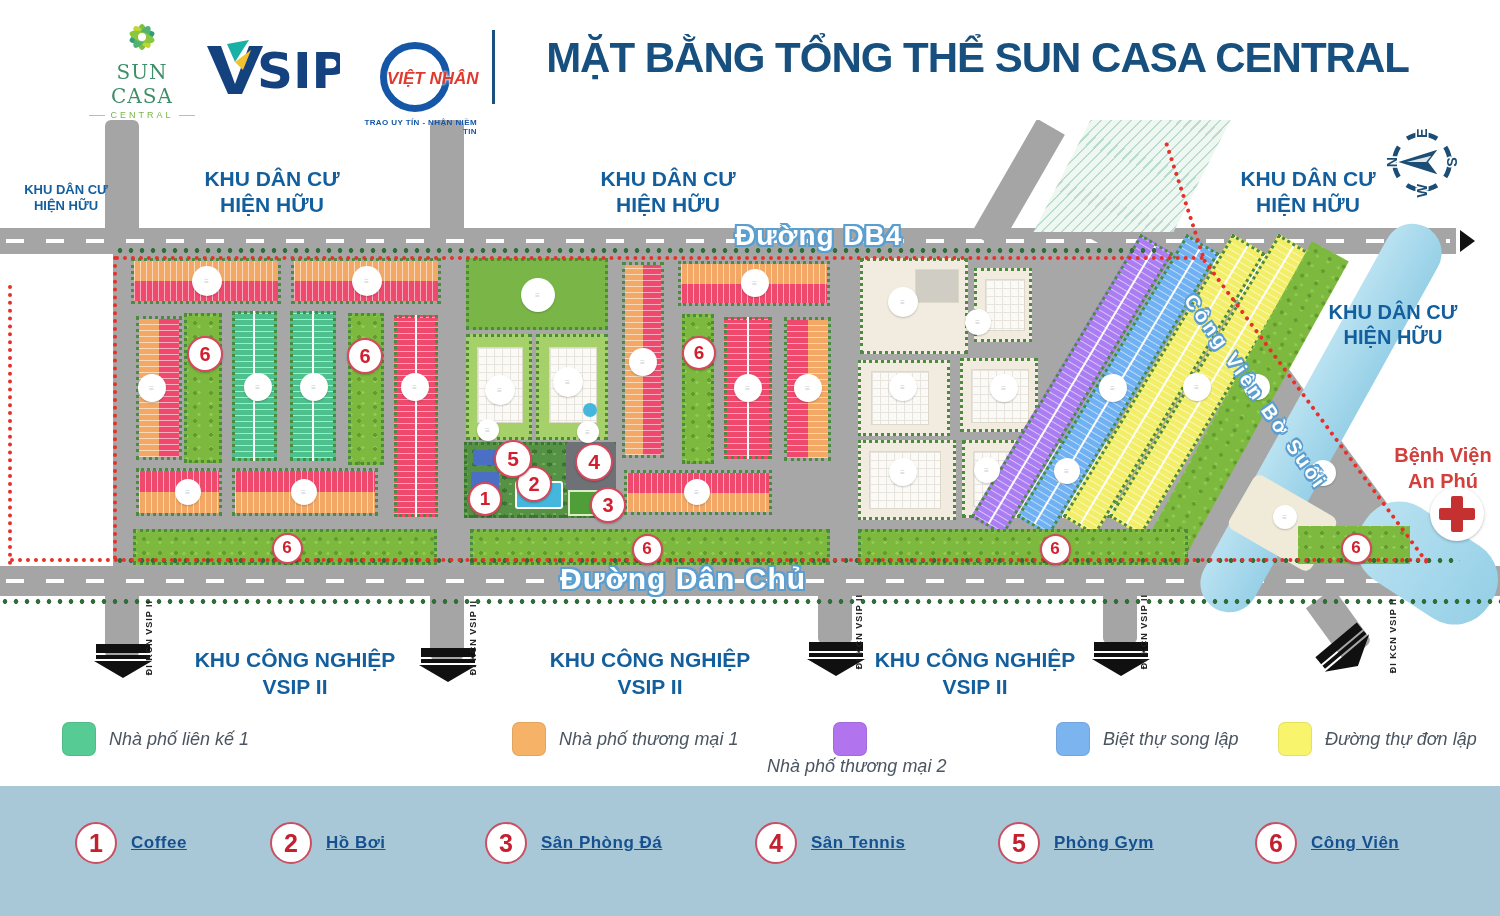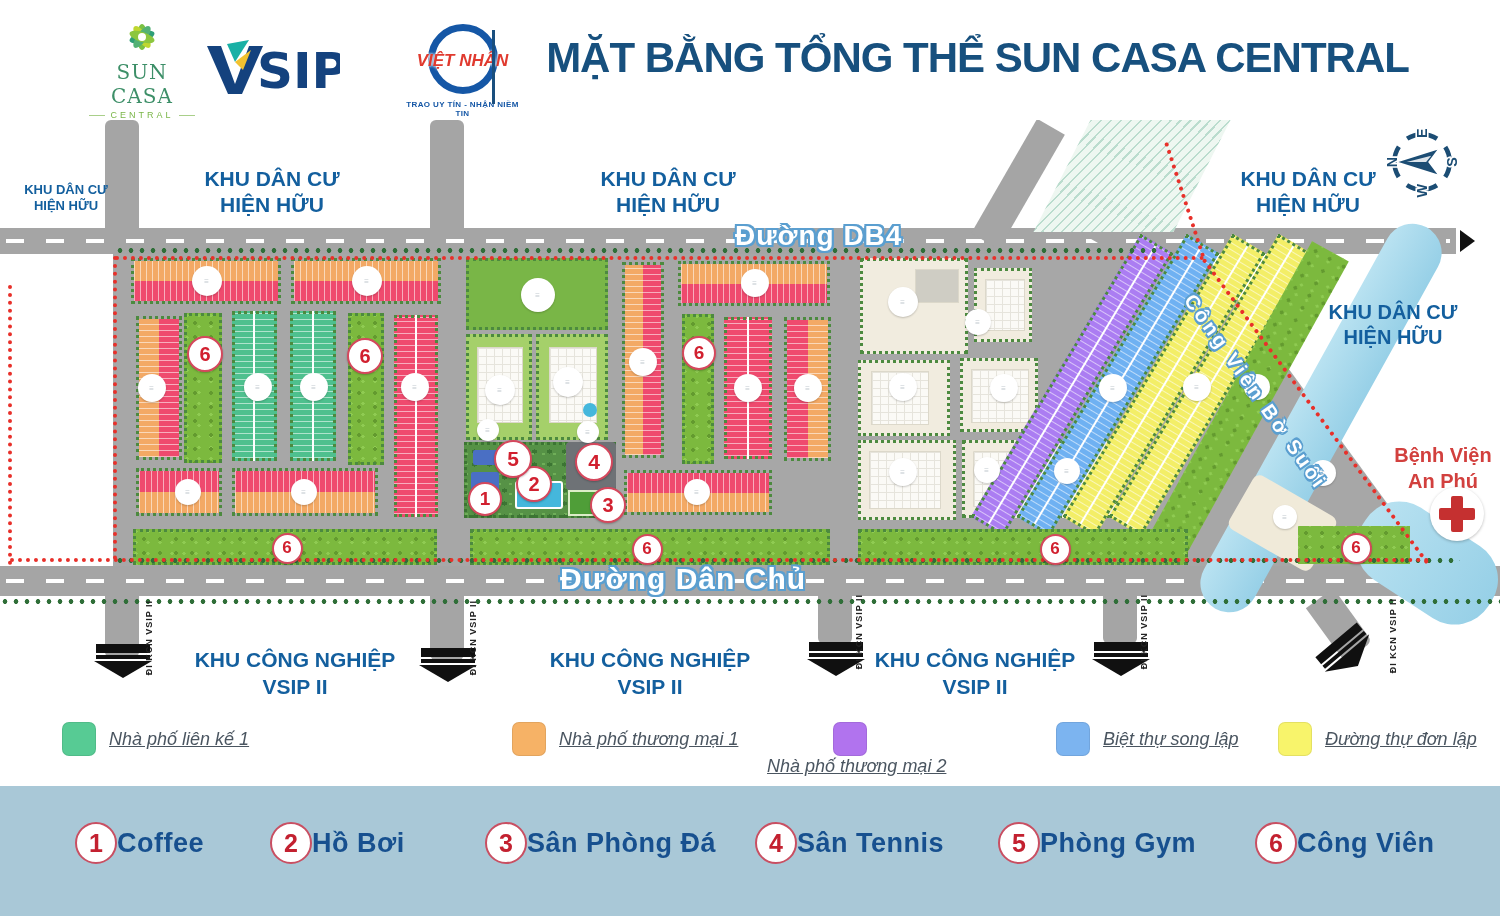--- a/index.html
+++ b/index.html
@@ -7,21 +7,21 @@
        font-family:"Liberation Sans","DejaVu Sans",sans-serif;overflow:hidden;}
   .abs{position:absolute;}
 
   
   #header{position:absolute;left:0;top:0;width:1500px;height:120px;background:#fff;z-index:20;}
   #logo-suncasa{position:absolute;left:82px;top:18px;width:120px;text-align:center;}
   .sc-name{font-family:"DejaVu Serif","Liberation Serif",serif;color:#3d8f68;font-size:20px;letter-spacing:1px;}
   .sc-sub{display:flex;align-items:center;justify-content:center;gap:5px;color:#7ab648;font-size:9px;letter-spacing:3px;margin-top:2px;}
   .sc-sub:before,.sc-sub:after{content:"";width:16px;height:1px;background:#a9cf8a;}
   #logo-vsip{position:absolute;left:205px;top:36px;}
-  #logo-vietnhan{position:absolute;left:352px;top:24px;width:125px;text-align:center;margin-left:48px;}
+  #logo-vietnhan{position:absolute;left:352px;top:42px;width:125px;text-align:right;}
   .vn-ring{position:relative;width:56px;height:56px;margin:0 auto;border:7px solid #1557a6;border-radius:50%;}
   .vn-name{position:absolute;left:-36px;top:20px;width:128px;color:#e03a2f;font-weight:bold;font-style:italic;
            font-size:17px;text-shadow:0 0 3px #fff,0 0 3px #fff;white-space:nowrap;}
   .vn-tagline{margin-top:6px;font-size:8px;font-weight:bold;color:#1557a6;letter-spacing:.4px;}
   #header-divider{position:absolute;left:492px;top:30px;width:3px;height:74px;background:#1a4f7e;}
   #page-title{position:absolute;left:515px;top:34px;width:925px;text-align:center;
               font-size:42px;font-weight:800;color:#17507e;letter-spacing:-1px;}
 
   
   .road{background:#a5a5a5;position:absolute;}
@@ -107,28 +107,28 @@
   
   .karrow{position:absolute;z-index:8;display:flex;flex-direction:column;align-items:center;}
   .karrow .b1{width:54px;height:9px;background:#101010;margin-bottom:2px;}
   .karrow .b2{width:54px;height:4px;background:#101010;margin-bottom:2px;}
   .karrow .tri{width:0;height:0;border-left:29px solid transparent;border-right:29px solid transparent;border-top:17px solid #101010;}
 
   
   #legend{position:absolute;left:0;top:710px;width:1500px;height:66px;background:#fff;z-index:12;}
   .legend-item{position:absolute;top:12px;display:flex;align-items:center;}
   .legend-swatch{width:34px;height:34px;border-radius:7px;box-shadow:inset 0 0 0 1px rgba(0,0,0,.08);}
-  .legend-label{margin-left:13px;font-style:italic;font-size:18px;color:#4a5560;text-decoration:underline;}
+  .legend-label{margin-left:13px;font-style:italic;font-size:18px;color:#4a5560;}
 
   
   #bottom-bar{position:absolute;left:0;top:786px;width:1500px;height:130px;background:#a9c8d7;z-index:12;}
   .amen-item{position:absolute;top:36px;display:flex;align-items:center;}
   .amen-num{width:42px;height:42px;border-radius:50%;background:#fff;border:2.5px solid #c94f62;box-sizing:border-box;
      display:flex;align-items:center;justify-content:center;color:#c32130;font-weight:800;font-size:25px;}
-  .amen-label{font-size:27px;font-weight:800;color:#17508f;letter-spacing:.5px;}
+  .amen-label{margin-left:14px;font-size:17px;font-weight:800;color:#17508f;letter-spacing:.5px;text-decoration:underline;}
   #watermark{position:absolute;right:28px;top:30px;text-align:right;color:rgba(255,255,255,.55);line-height:1.1;}
   #watermark .wm-brand{font-size:26px;font-weight:800;}
   #watermark .wm-suffix{font-size:10px;vertical-align:super;}
   #watermark .wm-byline{font-size:13px;color:rgba(255,255,255,.5);}
 
   
   #compass{position:absolute;left:1380px;top:120px;width:84px;height:84px;z-index:9;transform:rotate(-90deg);}
 </style>
 </head>
 <body>

